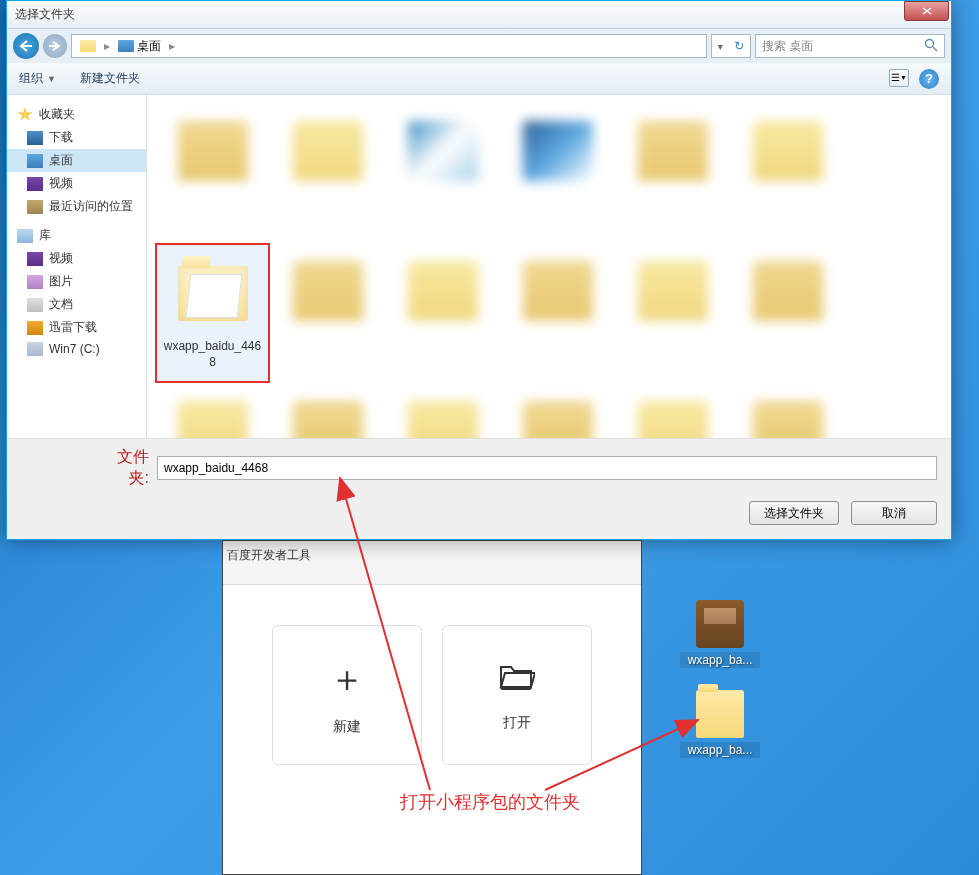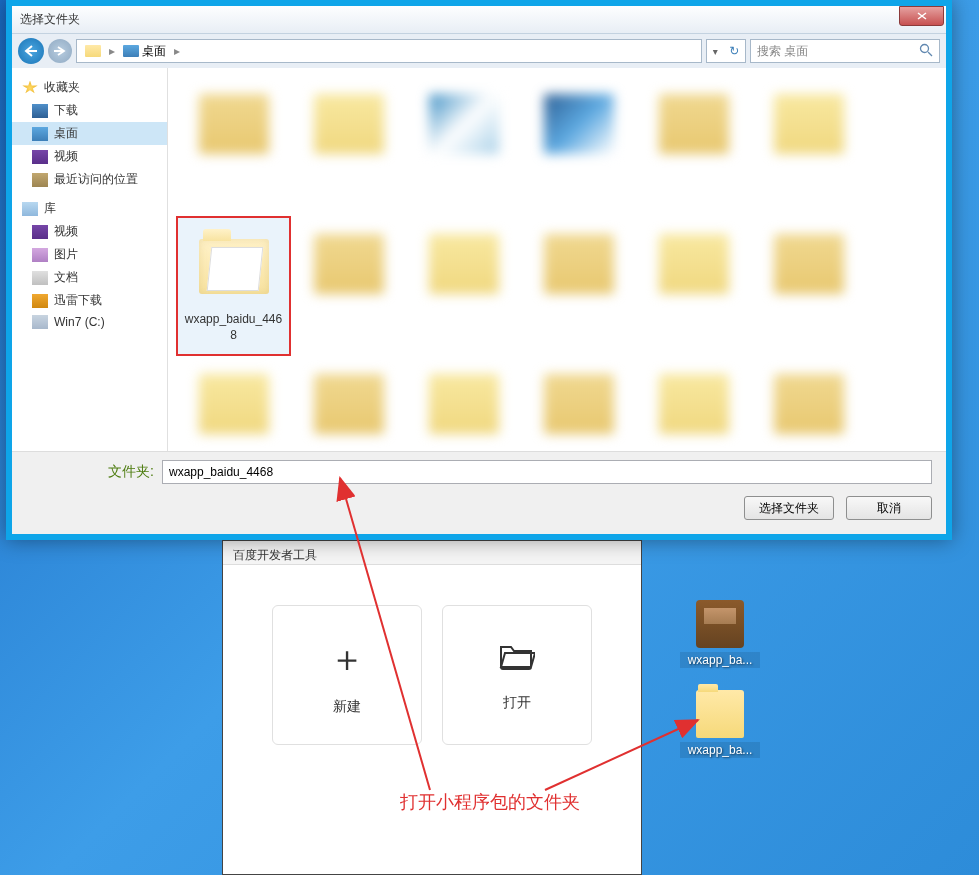--- a/index.html
+++ b/index.html
@@ -8,21 +8,21 @@
 
 .desktop-icon { position: absolute; width: 80px; text-align: center; cursor: pointer; }
 .desktop-icon .ico { width: 48px; height: 48px; margin: 0 auto 4px; }
 .desktop-icon .lbl { color: #fff; font-size: 12px; text-shadow: 1px 1px 2px rgba(0,0,0,0.6); background: rgba(0,0,0,0.1); padding: 1px 2px; }
 .rar-icon { background: linear-gradient(#8b5a2b, #654321); border-radius: 4px; position: relative; }
 .rar-icon::before { content: ""; position: absolute; top: 8px; left: 8px; right: 8px; height: 16px; background: linear-gradient(#c4956b, #a67c52); }
 .folder-ico { background: linear-gradient(#ffe9a8, #f6d97a); border-radius: 3px 3px 2px 2px; position: relative; }
 .folder-ico::before { content: ""; position: absolute; top: -6px; left: 2px; width: 20px; height: 8px; background: linear-gradient(#ffe9a8, #f6d97a); border-radius: 2px 2px 0 0; }
 
 
-.dialog { position: absolute; top: 0; left: 6px; width: 946px; height: 540px; background: #fff; border: 6px solid #0ea5e9; box-shadow: 0 0 20px rgba(0,0,0,0.4); display: flex; flex-direction: column; }
+.dialog { position: absolute; top: 0; left: 6px; width: 946px; height: 540px; background: #fff; border: 1px solid #0ea5e9; box-shadow: 0 0 20px rgba(0,0,0,0.4); display: flex; flex-direction: column; }
 .titlebar { height: 28px; background: linear-gradient(#fdfeff, #e8eef5); border-bottom: 1px solid #c3d2e0; display: flex; align-items: center; padding: 0 2px 0 8px; font-size: 12px; }
 .titlebar-txt { flex: 1; color: #333; }
 .close-btn { width: 45px; height: 20px; background: linear-gradient(#e5a1a0, #c75050); border: 1px solid #8b3a3a; border-radius: 0 0 3px 3px; display: flex; align-items: center; justify-content: center; color: #fff; font-size: 11px; cursor: pointer; margin-top: -8px; }
 
 .navbar { height: 34px; background: #e8eef5; display: flex; align-items: center; padding: 3px 6px; gap: 4px; }
 .nav-btn { width: 28px; height: 26px; border-radius: 3px; display: flex; align-items: center; justify-content: center; cursor: pointer; }
 .nav-back { background: radial-gradient(circle, #4ba6e0, #1974b6); color: #fff; border-radius: 50%; width: 26px; height: 26px; }
 .nav-fwd { background: radial-gradient(circle, #b8cde0, #8fa9c2); color: #fff; border-radius: 50%; width: 24px; height: 24px; }
 .addressbar { flex: 1; height: 24px; background: #fff; border: 1px solid #a7b8c9; display: flex; align-items: center; padding: 0 4px; font-size: 12px; gap: 4px; }
 .addr-seg { display: flex; align-items: center; gap: 3px; padding: 2px 4px; cursor: pointer; }
@@ -32,21 +32,21 @@
 .searchbox { width: 190px; height: 24px; border: 1px solid #a7b8c9; background: #fff; display: flex; align-items: center; padding: 0 6px; font-size: 12px; color: #888; }
 .searchbox .mag { margin-left: auto; color: #6188b0; }
 
 .toolbar { height: 32px; background: linear-gradient(#f6fafd, #e4edf5); border-bottom: 1px solid #d0dce8; display: flex; align-items: center; padding: 0 12px; font-size: 12px; gap: 24px; }
 .toolbar-btn { color: #1e395b; cursor: pointer; display: flex; align-items: center; gap: 4px; }
 .toolbar-right { margin-left: auto; display: flex; gap: 10px; }
 .tool-ico { width: 20px; height: 18px; border: 1px solid #8fa9c2; border-radius: 2px; display: flex; align-items: center; justify-content: center; cursor: pointer; background: linear-gradient(#fff, #e8eef5); font-size: 10px; }
 .help-ico { width: 20px; height: 20px; border-radius: 50%; background: radial-gradient(circle, #6bb8f0, #2d7fc4); color: #fff; display: flex; align-items: center; justify-content: center; font-size: 13px; font-weight: bold; cursor: pointer; }
 
 .body-area { flex: 1; display: flex; overflow: hidden; }
-.sidebar { width: 156px; background: #fff; border-right: 1px solid #e0e0e0; padding: 8px 0; overflow-y: auto; font-size: 12px; }
+.sidebar { width: 140px; background: #fff; border-right: 1px solid #e0e0e0; padding: 8px 0; overflow-y: auto; font-size: 12px; }
 .tree-item { display: flex; align-items: center; padding: 3px 6px 3px 20px; gap: 6px; cursor: pointer; color: #333; }
 .tree-item.selected { background: #cde6f7; }
 .tree-item.header { padding-left: 10px; font-weight: normal; margin-top: 6px; }
 .tree-item.header:first-child { margin-top: 0; }
 .tree-ico { width: 16px; height: 14px; flex-shrink: 0; }
 .ico-fav { background: radial-gradient(circle, #ffd966, #e6a817); clip-path: polygon(50% 0%, 61% 35%, 98% 35%, 68% 57%, 79% 91%, 50% 70%, 21% 91%, 32% 57%, 2% 35%, 39% 35%); }
 .ico-dl { background: linear-gradient(#4f8fc9, #2d5f94); }
 .ico-desk { background: linear-gradient(#5ca8e0, #3d7fb8); }
 .ico-vid { background: linear-gradient(#7646a8, #5a2f8a); }
 .ico-recent { background: linear-gradient(#c1a76f, #9d8552); }
@@ -68,28 +68,28 @@
 .folder-thumb.open::after { content: ""; position: absolute; top: 8px; left: 10px; width: 50px; height: 42px; background: #fff; border: 1px solid #ddd; transform: skewX(-6deg); }
 .blur-thumb { width: 70px; height: 60px; filter: blur(6px); border-radius: 3px; }
 .bt1 { background: linear-gradient(#f0d890, #e8c870); }
 .bt2 { background: linear-gradient(135deg,#3d8fc4, #fff, #a8d0e8); }
 .bt3 { background: linear-gradient(135deg,#2d5f94, #5ca8e0,#fff); }
 .bt4 { background: linear-gradient(#f8e8a0, #f0d880); }
 .file-name { color: #333; word-break: break-all; line-height: 1.3; }
 
 .footer { padding: 8px 14px 14px; background: #f0f0f0; border-top: 1px solid #ddd; }
 .footer-row { display: flex; align-items: center; gap: 8px; margin-bottom: 12px; }
-.footer-label { font-size: 14px; color: #4d7c0f; width: 48px; text-align: right; padding-left: 80px; box-sizing: content-box;}
+.footer-label { font-size: 16px; color: #b91c1c; width: 48px; text-align: right; padding-left: 80px; box-sizing: content-box;}
 .footer-input { flex: 1; height: 24px; border: 1px solid #abadb3; padding: 0 6px; font-size: 12px; }
 .footer-btns { display: flex; justify-content: flex-end; gap: 12px; }
 .win-btn { min-width: 86px; height: 24px; background: linear-gradient(#f8f8f8, #e4e4e4); border: 1px solid #8e8f8f; border-radius: 3px; font-size: 12px; cursor: pointer; padding: 0 14px; }
 
 
 .devtool { position: absolute; top: 540px; left: 222px; width: 420px; height: 335px; background: #fff; border: 1px solid #444; }
-.devtool-title { height: 24px; background: #f5f5f5; border-bottom: 1px solid #ddd; font-size: 12px; padding: 6px 10px; color: #333; }
+.devtool-title { height: 44px; background: #f5f5f5; border-bottom: 1px solid #ddd; font-size: 12px; padding: 6px 4px; color: #333; }
 .devtool-body { display: flex; gap: 20px; padding: 40px 30px; justify-content: center; }
 .dev-card { width: 150px; height: 140px; border: 1px solid #e0e0e0; border-radius: 6px; display: flex; flex-direction: column; align-items: center; justify-content: center; gap: 14px; cursor: pointer; font-size: 14px; color: #333; }
 .dev-ico { font-size: 36px; color: #333; }
 
 
 .annotation-text { position: absolute; color: #e03030; font-size: 18px; font-family: "SimSun", serif; }
 .arrow-svg { position: absolute; pointer-events: none; }
 
 ::-webkit-scrollbar { width: 16px; }
 ::-webkit-scrollbar-track { background: #f0f0f0; }
@@ -165,20 +165,31 @@
       <span style="">搜索 桌面</span>
       <span class="mag">
         <svg width="14" height="14" viewBox="0 0 14 14">
             <circle cx="5.5" cy="5.5" r="4" fill="none" stroke="#6188b0" stroke-width="1.3"></circle>
             <path d="M9 9 L13 13" stroke="#6188b0" stroke-width="1.3"></path>
           </svg>
       </span>
     </div>
   </div>
 
+  <div class="toolbar">
+    <span class="toolbar-btn">
+      <span>组织</span>
+      <span style="font-size:9px;color:#666">▼</span>
+    </span>
+    <span class="toolbar-btn">新建文件夹</span>
+    <div class="toolbar-right">
+      <div class="tool-ico">☰ <span style="font-size:7px">▼</span></div>
+      <div class="help-ico">?</div>
+    </div>
+  </div>
 
   <div class="body-area">
     <div class="sidebar">
       <div class="tree-item header">
           <span class="tree-ico ico-fav"></span>
           <span>收藏夹</span>
         </div>
       <div class="tree-item">
           <span class="tree-ico ico-dl"></span>
           <span>下载</span>

